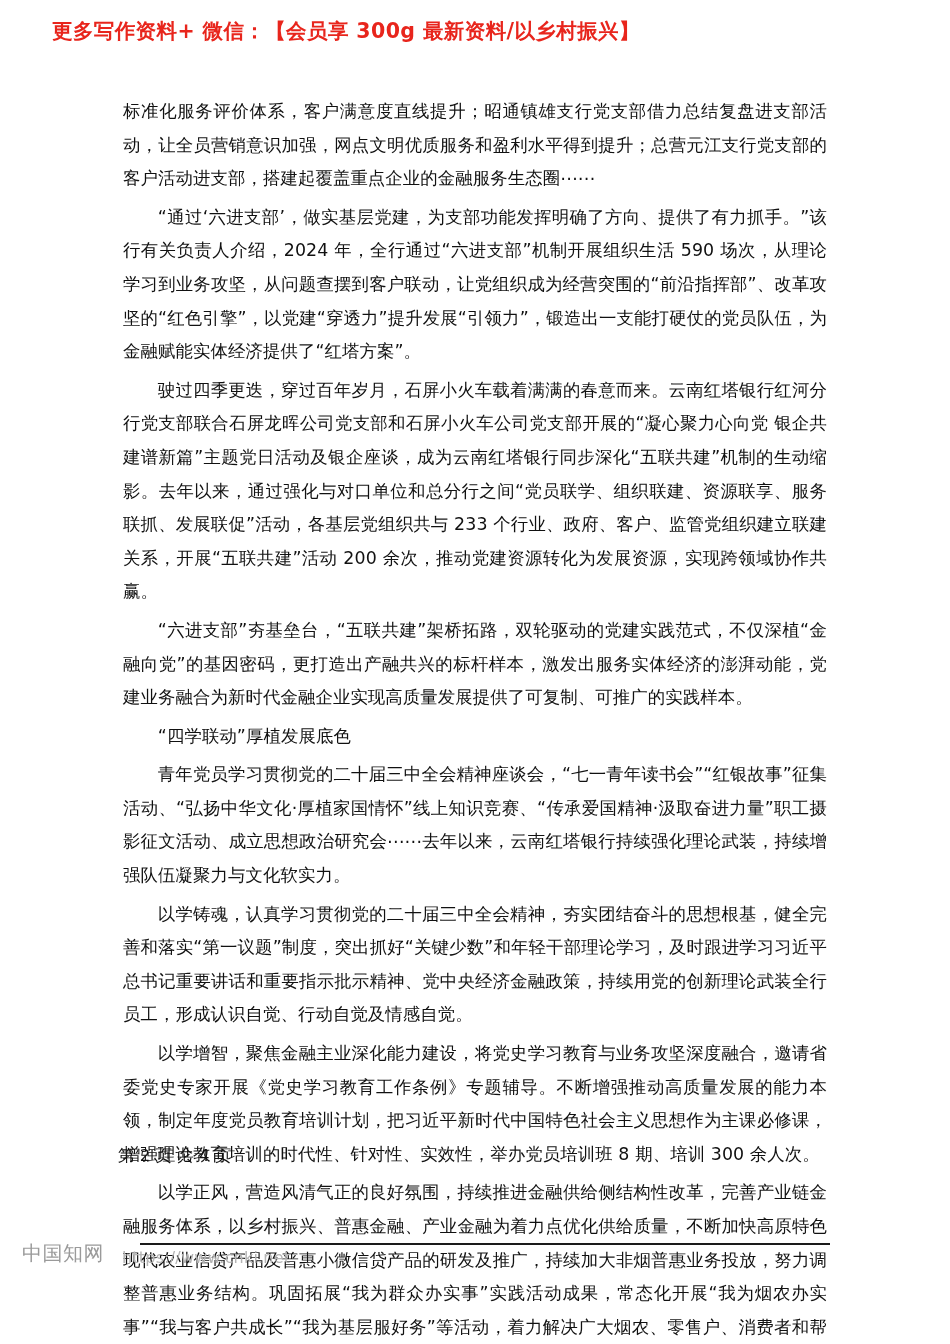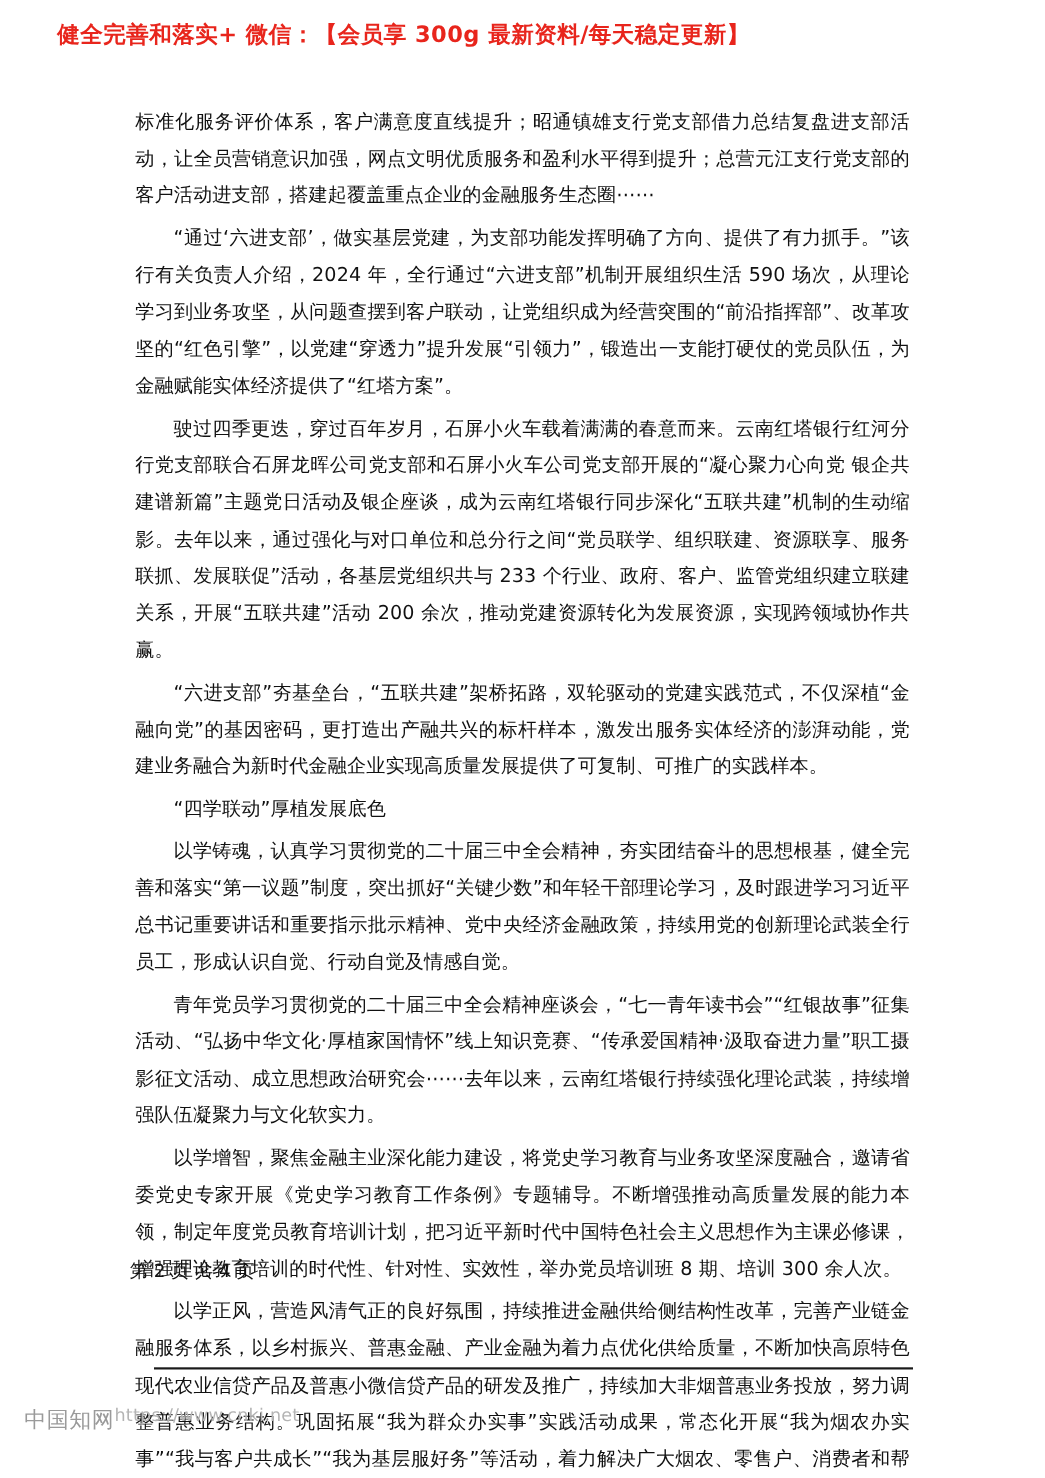--- a/index.html
+++ b/index.html
@@ -84,23 +84,24 @@
     position: absolute;
     left: 140px;
     top: 1243px;
     width: 690px;
     height: 2px;
     background: #1a1a1a;
   }
   .watermark {
     position: absolute;
     left: 22px;
-    top: 1277px;
+    top: 1240px;
     display: flex;
-    align-items: flex-start;
+    align-items: flex-end;
+    gap: 18px;
     white-space: nowrap;
   }
   .wm-brand {
     font-size: 20px;
     color: #9a9a9a;
     letter-spacing: 0.5px;
     font-family: "DejaVu Sans", "Liberation Sans", sans-serif;
   }
   .wm-url {
     font-size: 16px;
@@ -108,31 +109,31 @@
     letter-spacing: 0.2px;
     font-family: "DejaVu Sans", "Liberation Sans", sans-serif;
   }
 </style>
 </head>
 <body>
 
 <div class="page">
 
   <div class="promo-banner">
-    <span class="promo-text">健全完善和落实+ 微信：【会员享 300g 最新资料/每天稳定更新】</span>
+    <span class="promo-text">更多写作资料+ 微信：【会员享 300g 最新资料/以乡村振兴】</span>
   </div>
 
   <div class="doc-body">
     <p class="para noindent">标准化服务评价体系，客户满意度直线提升；昭通镇雄支行党支部借力总结复盘进支部活动，让全员营销意识加强，网点文明优质服务和盈利水平得到提升；总营元江支行党支部的客户活动进支部，搭建起覆盖重点企业的金融服务生态圈⋯⋯</p>
     <p class="para indent">“通过‘六进支部’，做实基层党建，为支部功能发挥明确了方向、提供了有力抓手。”该行有关负责人介绍，2024 年，全行通过“六进支部”机制开展组织生活 590 场次，从理论学习到业务攻坚，从问题查摆到客户联动，让党组织成为经营突围的“前沿指挥部”、改革攻坚的“红色引擎”，以党建“穿透力”提升发展“引领力”，锻造出一支能打硬仗的党员队伍，为金融赋能实体经济提供了“红塔方案”。</p>
     <p class="para indent">驶过四季更迭，穿过百年岁月，石屏小火车载着满满的春意而来。云南红塔银行红河分行党支部联合石屏龙晖公司党支部和石屏小火车公司党支部开展的“凝心聚力心向党 银企共建谱新篇”主题党日活动及银企座谈，成为云南红塔银行同步深化“五联共建”机制的生动缩影。去年以来，通过强化与对口单位和总分行之间“党员联学、组织联建、资源联享、服务联抓、发展联促”活动，各基层党组织共与 233 个行业、政府、客户、监管党组织建立联建关系，开展“五联共建”活动 200 余次，推动党建资源转化为发展资源，实现跨领域协作共赢。</p>
     <p class="para indent">“六进支部”夯基垒台，“五联共建”架桥拓路，双轮驱动的党建实践范式，不仅深植“金融向党”的基因密码，更打造出产融共兴的标杆样本，激发出服务实体经济的澎湃动能，党建业务融合为新时代金融企业实现高质量发展提供了可复制、可推广的实践样本。</p>
     <p class="para indent">“四学联动”厚植发展底色</p>
+    <p class="para indent">青年党员学习贯彻党的二十届三中全会精神座谈会，“七一青年读书会”“红银故事”征集活动、“弘扬中华文化·厚植家国情怀”线上知识竞赛、“传承爱国精神·汲取奋进力量”职工摄影征文活动、成立思想政治研究会⋯⋯去年以来，云南红塔银行持续强化理论武装，持续增强队伍凝聚力与文化软实力。</p>
     <p class="para indent">以学铸魂，认真学习贯彻党的二十届三中全会精神，夯实团结奋斗的思想根基，健全完善和落实“第一议题”制度，突出抓好“关键少数”和年轻干部理论学习，及时跟进学习习近平总书记重要讲话和重要指示批示精神、党中央经济金融政策，持续用党的创新理论武装全行员工，形成认识自觉、行动自觉及情感自觉。</p>
-    <p class="para indent">青年党员学习贯彻党的二十届三中全会精神座谈会，“七一青年读书会”“红银故事”征集活动、“弘扬中华文化·厚植家国情怀”线上知识竞赛、“传承爱国精神·汲取奋进力量”职工摄影征文活动、成立思想政治研究会⋯⋯去年以来，云南红塔银行持续强化理论武装，持续增强队伍凝聚力与文化软实力。</p>
     <p class="para indent">以学增智，聚焦金融主业深化能力建设，将党史学习教育与业务攻坚深度融合，邀请省委党史专家开展《党史学习教育工作条例》专题辅导。不断增强推动高质量发展的能力本领，制定年度党员教育培训计划，把习近平新时代中国特色社会主义思想作为主课必修课，增强理论教育培训的时代性、针对性、实效性，举办党员培训班 8 期、培训 300 余人次。</p>
     <p class="para indent">以学正风，营造风清气正的良好氛围，持续推进金融供给侧结构性改革，完善产业链金融服务体系，以乡村振兴、普惠金融、产业金融为着力点优化供给质量，不断加快高原特色现代农业信贷产品及普惠小微信贷产品的研发及推广，持续加大非烟普惠业务投放，努力调整普惠业务结构。巩固拓展“我为群众办实事”实践活动成果，常态化开展“我为烟农办实事”“我与客户共成长”“我为基层服好务”等活动，着力解决广大烟农、零售户、消费者和帮扶对象的急难愁盼问题。总行营业部全年抽调 113 次 800 多人次，以不怕困难、能吃苦、能干事的精神面貌，完成了滇西产业服务、市直单位代发工资等工作。拍摄微视频《八千里路》参加全国烟草行业党员教育电视片观摩交流活动，展示了员工的精气神。</p>
 
   </div>
 
   <div class="page-number">第 2 页 共 4 页</div>
 
   <div class="footer-rule"></div>
 
   <div class="watermark">

